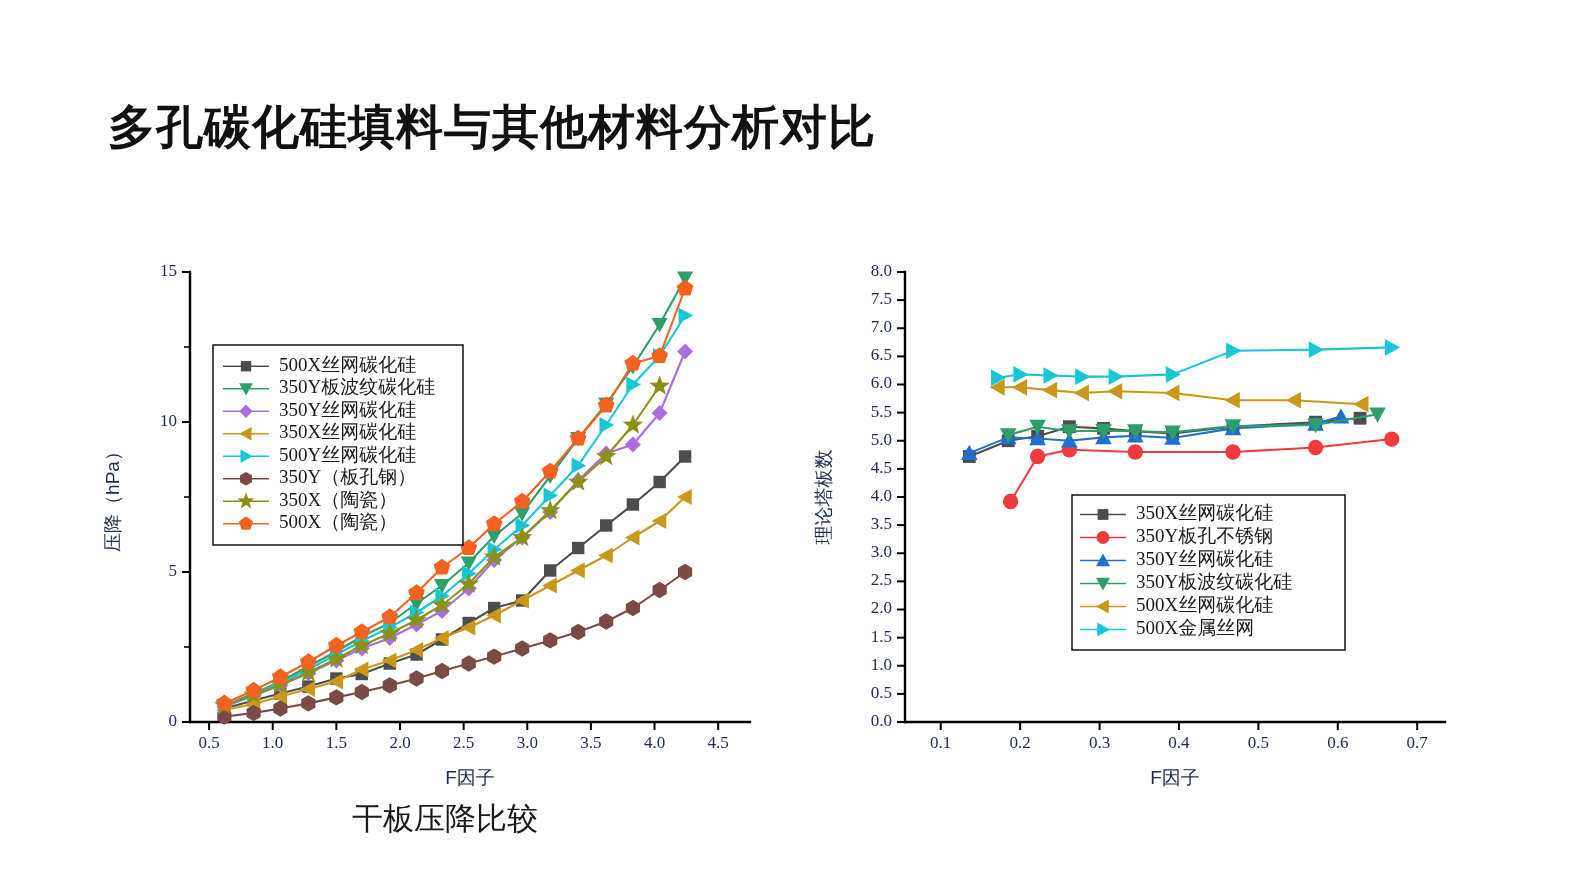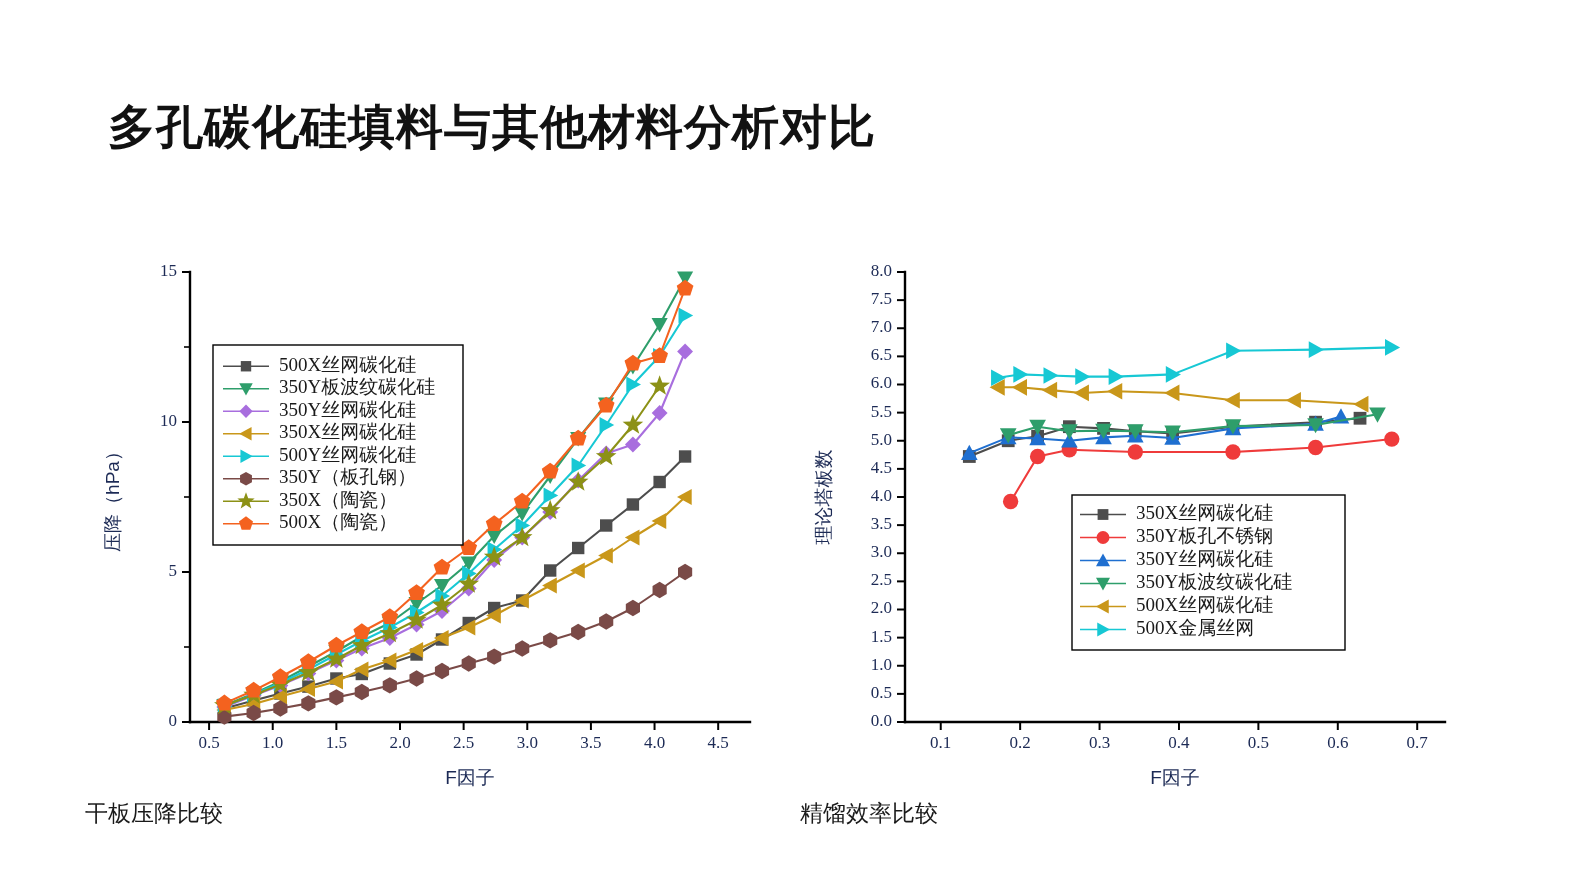--- a/index.html
+++ b/index.html
@@ -18,23 +18,23 @@
     font-size:47px;
     color:#111111;
     letter-spacing:1px;
     white-space:nowrap;
   }
   .chart-block{position:absolute;top:250px;}
   #chart-left-block{left:85px;width:720px;}
   #chart-right-block{left:800px;width:700px;}
   .chart-caption{
     position:absolute;top:548px;
-    width:100%;
+    width:100%;text-align:center;
     font-family:"Liberation Sans",sans-serif;
-    font-size:23px;color:#1a1a1a;
+    font-size:31px;color:#1a1a1a;
   }
   svg{display:block;overflow:visible;}
   .axis-line{stroke:#000000;stroke-width:2.4;fill:none;stroke-linecap:square;}
   .tick-line{stroke:#000000;stroke-width:2;}
   .tick-line.minor{stroke-width:1.6;}
   .tick-label{
     font-family:"Liberation Serif",serif;
     font-size:17px;fill:#1c2a55;
   }
   .tick-label.y{text-anchor:end;dominant-baseline:middle;}
@@ -469,16 +469,15 @@
             <path d="M-7.0200000000000005,0L5.7564,-7.0200000000000005L5.7564,7.0200000000000005Z" transform="translate(303,356.5)" fill="#c9971a"></path>
             <text x="336" y="356.5" class="legend-label">500X丝网碳化硅</text>
           </g>
           <g>
             <line x1="280" y1="379.5" x2="326" y2="379.5" class="legend-line" stroke="#17c8d4"></line>
             <path d="M7.0200000000000005,0L-5.7564,-7.0200000000000005L-5.7564,7.0200000000000005Z" transform="translate(303,379.5)" fill="#17c8d4"></path>
             <text x="336" y="379.5" class="legend-label">500X金属丝网</text>
           </g>
         </g>
       </svg>
-    <div class="chart-caption">精馏效率比较</div>
   </div>
 
 </div>
 
 </body></html>

